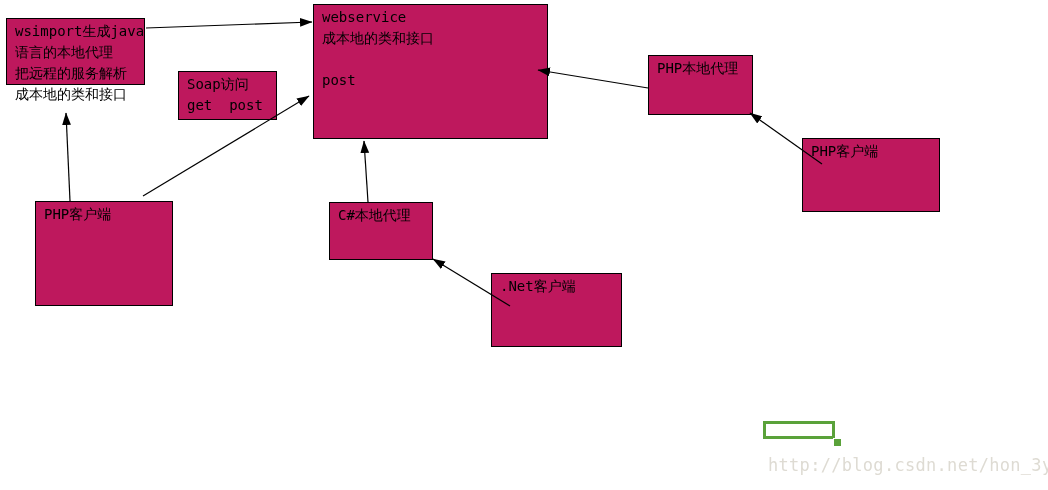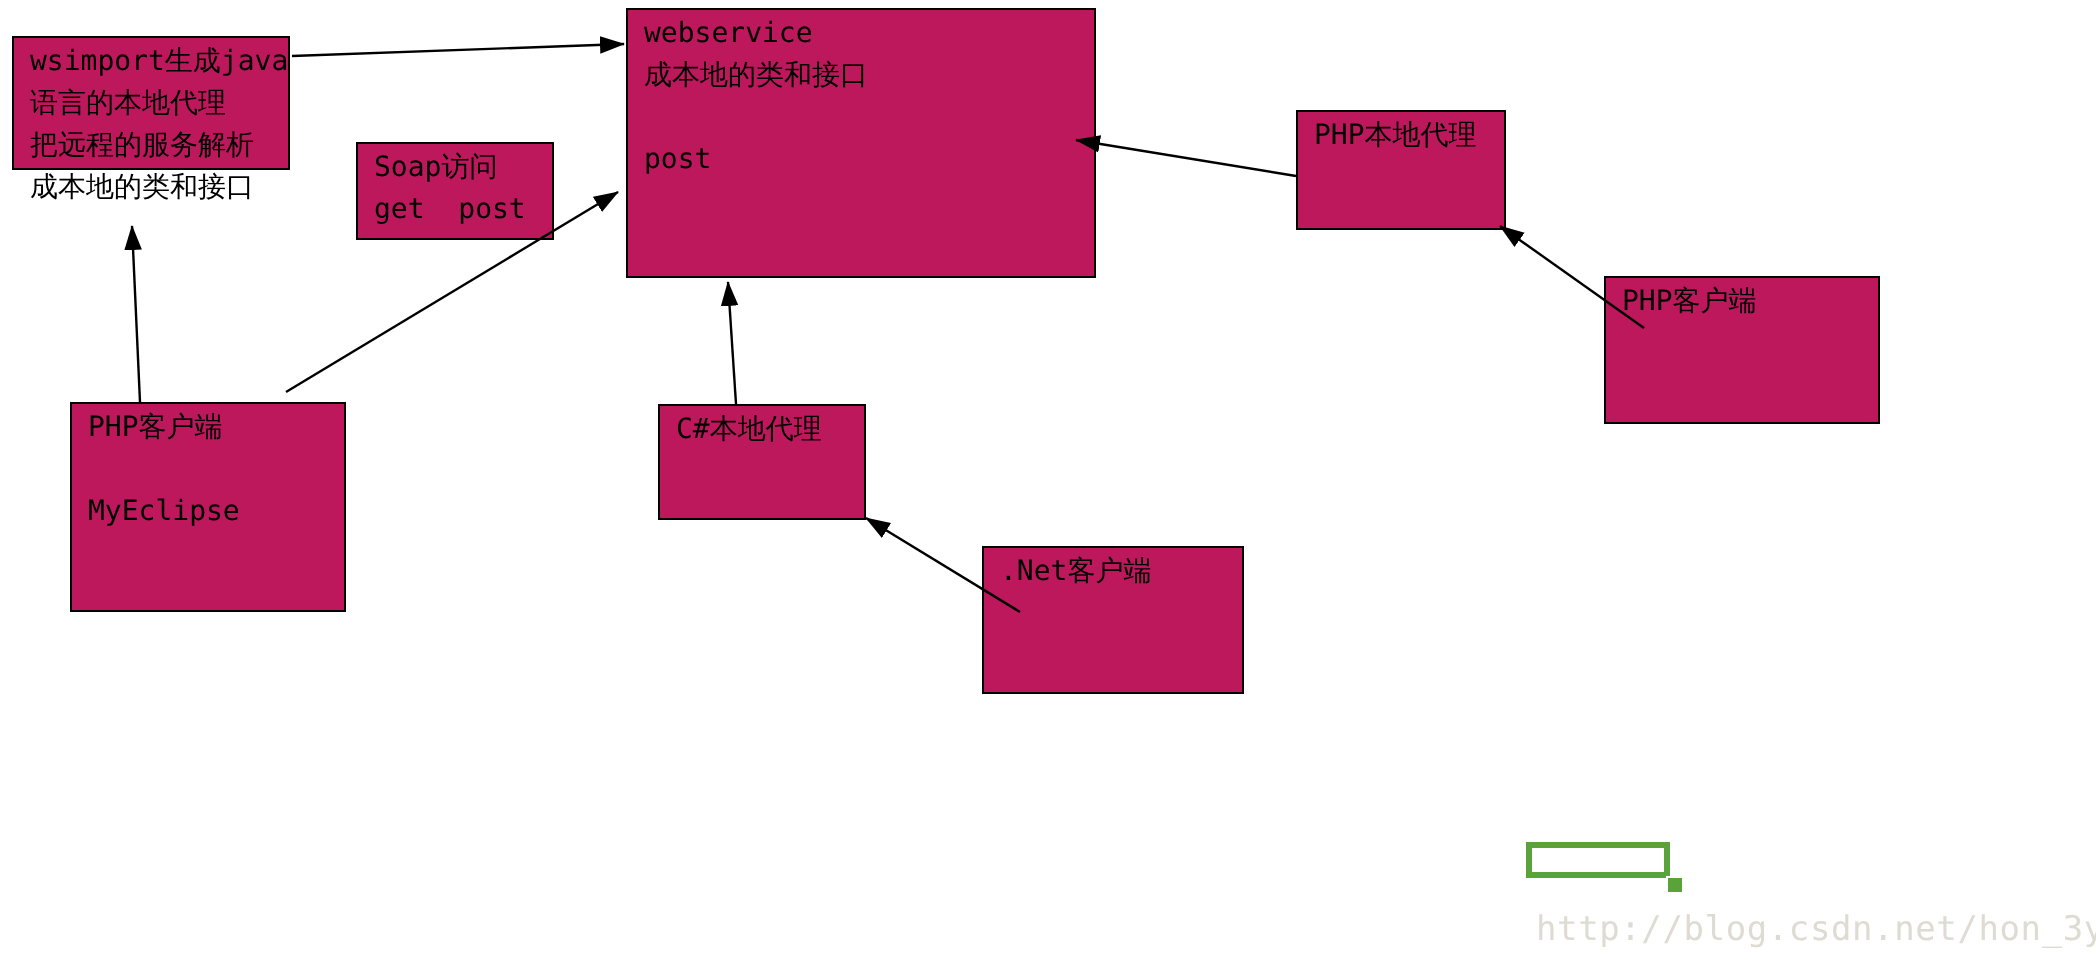--- a/index.html
+++ b/index.html
@@ -119,21 +119,20 @@
     </div>
     <div class="node" style="left: 802px; top: 138px; width: 138px; height: 74px;">
       <div class="node-line">PHP客户端</div>
     </div>
     <div class="node" style="left: 648px; top: 55px; width: 105px; height: 60px;">
       <div class="node-line">PHP本地代理</div>
     </div>
     <div class="node" style="left: 35px; top: 201px; width: 138px; height: 105px;">
       <div class="node-line">PHP客户端</div>
       <div class="node-line"></div>
-      <div class="node-line">MyEclipse</div>
     </div>
     <div class="node" style="left: 329px; top: 202px; width: 104px; height: 58px;">
       <div class="node-line">C#本地代理</div>
     </div>
     <div class="node" style="left: 491px; top: 273px; width: 131px; height: 74px;">
       <div class="node-line">.Net客户端</div>
     </div>
   </div>
 
 </body></html>

